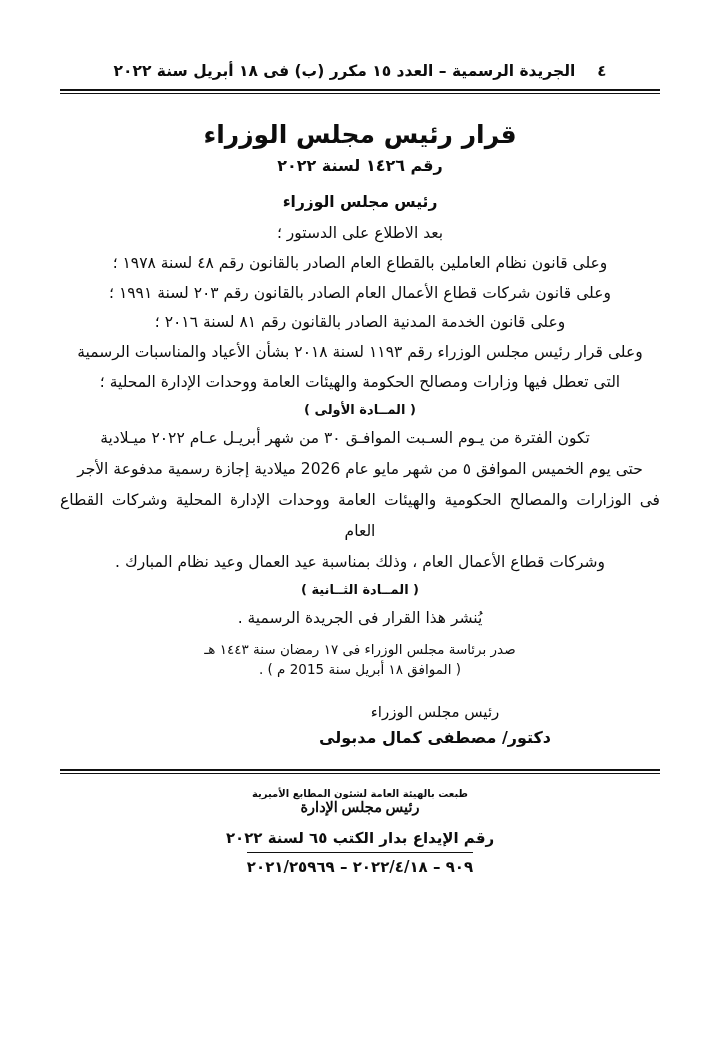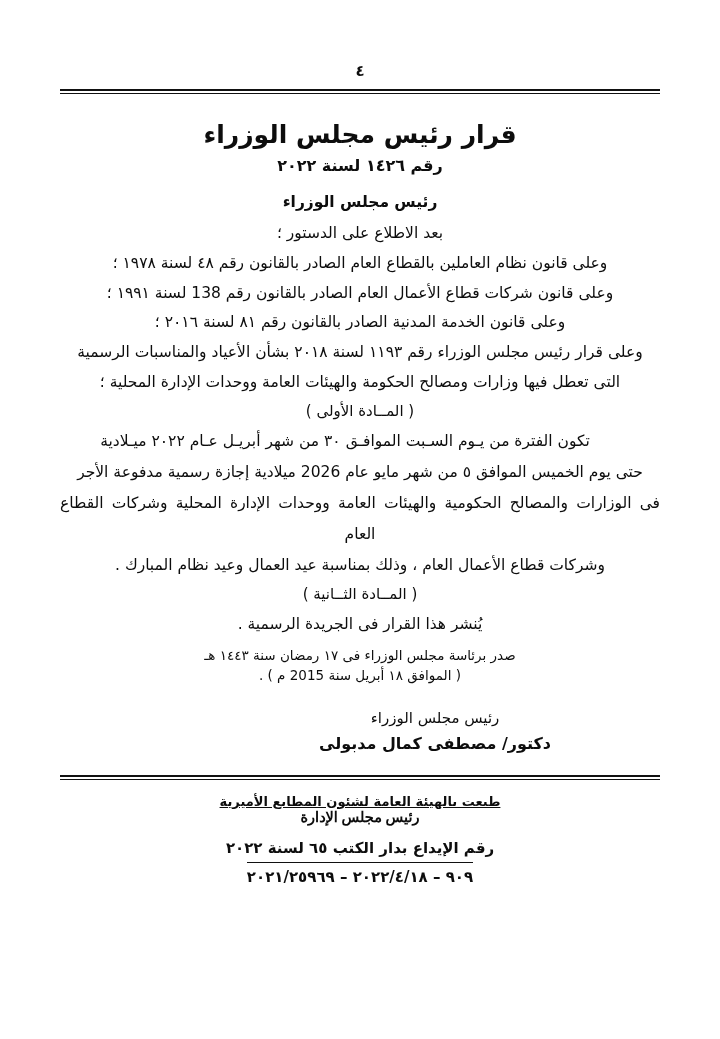--- a/index.html
+++ b/index.html
@@ -82,22 +82,22 @@
   }
   .decides {
     text-align: center;
     font-size: 17px;
     font-weight: 700;
     margin-top: 4px;
     letter-spacing: 3px;
   }
   .article-head {
     text-align: center;
-    font-size: 15px;
-    font-weight: 400;
+    font-size: 13px;
+    font-weight: 700;
     margin-top: 4px;
   }
   .article-body {
     margin-top: 6px;
     font-size: 15.5px;
     line-height: 2.0;
     text-align: justify;
     text-align-last: center;
     text-justify: inter-word;
   }
@@ -137,23 +137,22 @@
     margin-top: 22px;
     border-top: 2.4px solid #111;
     border-bottom: 1.2px solid #111;
     height: 2px;
   }
   .footer {
     text-align: center;
     margin-top: 14px;
   }
   .footer .printed-by {
-    font-size: 13px;
-    font-weight: 700;
-    text-decoration: underline;
+    font-size: 10px;
+    font-weight: 700;
   }
   .footer .board-role {
     font-size: 14.5px;
     font-weight: 700;
     font-family: Liberation Serif, serif;
   }
   .footer .board-name {
     font-size: 15px;
     font-weight: 700;
     margin-top: 10px;
@@ -177,32 +176,33 @@
   }
 </style>
 </head>
 <body>
 
 <div class="page">
   <div class="content">
 
     <div class="page-header">
       <span class="page-number">٤</span>
+      <span class="gazette-line">الجريدة الرسمية – العدد ١٥ مكرر (ب) فى ١٨ أبريل سنة ٢٠٢٢</span>
     </div>
     <div class="rule-double"></div>
 
     <div class="doc-title">قرار رئيس مجلس الوزراء</div>
     <div class="doc-subtitle">رقم ١٤٢٦ لسنة ٢٠٢٢</div>
 
     <div class="issuer">رئيس مجلس الوزراء</div>
 
     <div class="preamble">
       <div class="line">بعد الاطلاع على الدستور ؛</div>
       <div class="line">وعلى قانون نظام العاملين بالقطاع العام الصادر بالقانون رقم ٤٨ لسنة ١٩٧٨ ؛</div>
-      <div class="line">وعلى قانون شركات قطاع الأعمال العام الصادر بالقانون رقم 138 لسنة ١٩٩١ ؛</div>
+      <div class="line">وعلى قانون شركات قطاع الأعمال العام الصادر بالقانون رقم ٢٠٣ لسنة ١٩٩١ ؛</div>
       <div class="line">وعلى قانون الخدمة المدنية الصادر بالقانون رقم ٨١ لسنة ٢٠١٦ ؛</div>
       <div class="line">وعلى قرار رئيس مجلس الوزراء رقم ١١٩٣ لسنة ٢٠١٨ بشأن الأعياد والمناسبات الرسمية</div>
       <div class="line">التى تعطل فيها وزارات ومصالح الحكومة والهيئات العامة ووحدات الإدارة المحلية ؛</div>
     </div>
 
 
     <div class="article-head">( المــادة الأولى )</div>
     <div class="article-body">
       <div class="line" style="text-indent:30px;">تكون الفترة من يـوم السـبت الموافـق ٣٠ من شهر أبريـل عـام ٢٠٢٢ ميـلادية</div>
       <div class="line">حتى يوم الخميس الموافق ٥ من شهر مايو عام 2026 ميلادية إجازة رسمية مدفوعة الأجر</div>

